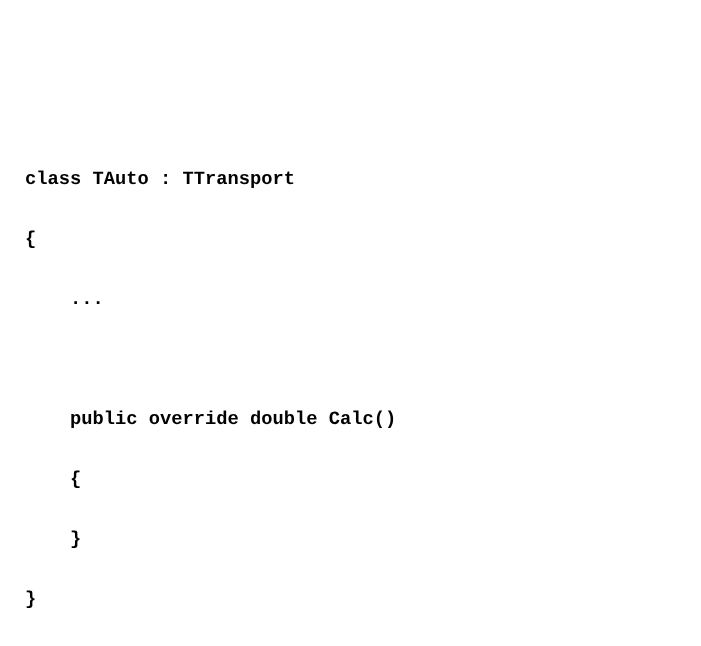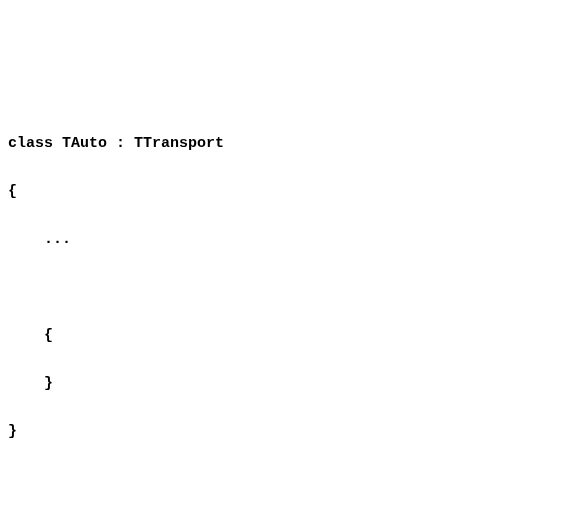--- a/index.html
+++ b/index.html
@@ -18,32 +18,34 @@
       width: 561px;
       height: 517px;
       white-space: pre;
     }
     .code-block {
       display: block;
     }
     .line {
       display: block;
       min-height: 1.6em;
+      margin-left: 12px;
     }
   </style>
 </head>
 <body>
 
 
 
 <div class="code-block">
 <span class="line">class TAuto : TTransport</span>
 <span class="line">{</span>
 <span class="line">    ...</span>
 <span class="line"></span>
+<span class="line">    public override double Calc()</span>
 <span class="line">    {</span>
 <span class="line">    }</span>
 <span class="line">}</span>
 
 
 
 
 
 
 

